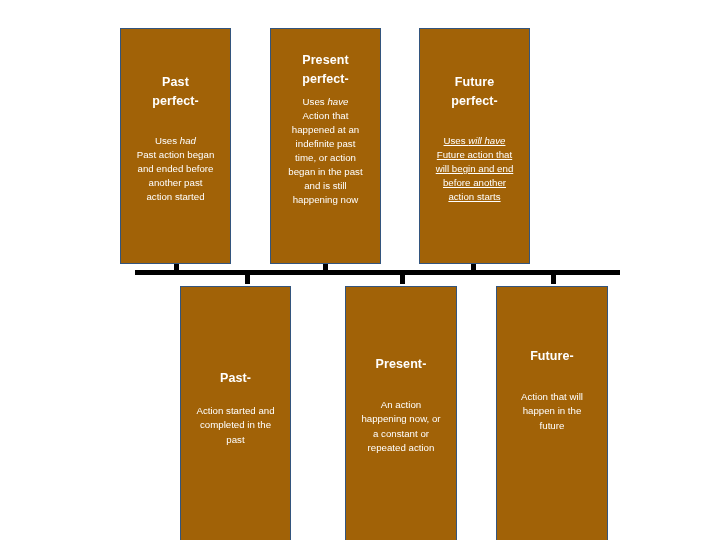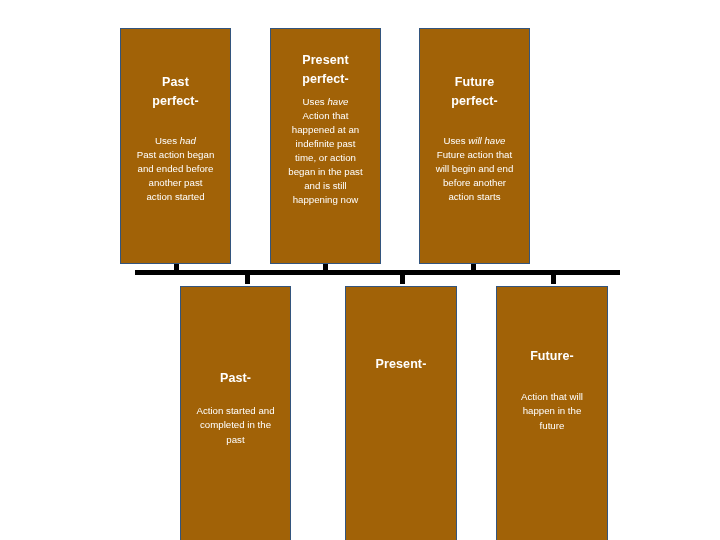--- a/index.html
+++ b/index.html
@@ -58,21 +58,21 @@
   #box-present-perfect { left: 270px; width: 111px; }
   #box-future-perfect  { left: 419px; width: 111px; }
 
   #box-past-perfect .box-title    { margin-top: 44px; }
   #box-past-perfect .box-body     { margin-top: 22px; }
 
   #box-present-perfect .box-title { margin-top: 22px; }
   #box-present-perfect .box-body  { margin-top: 5px; }
 
   #box-future-perfect .box-title  { margin-top: 44px; }
-  #box-future-perfect .box-body   { margin-top: 22px; }
+  #box-future-perfect .box-body   { margin-top: 22px; text-decoration: underline; }
 
   
   .row-bottom { top: 286px; height: 280px; }
   #box-past    { left: 180px; width: 111px; }
   #box-present { left: 345px; width: 112px; }
   #box-future  { left: 496px; width: 112px; }
 
   #box-past .box-title    { margin-top: 82px; }
   #box-past .box-body     { margin-top: 16px; }
 
@@ -152,20 +152,24 @@
 
   <div class="tense-box row-bottom" id="box-past">
     <div class="box-title">Past-</div>
     <div class="box-body">Action started and
 completed in the
 past</div>
   </div>
 
   <div class="tense-box row-bottom" id="box-present">
     <div class="box-title">Present-</div>
+    <div class="box-body">An action
+happening now, or
+a constant or
+repeated action</div>
   </div>
 
   <div class="tense-box row-bottom" id="box-future">
     <div class="box-title">Future-</div>
     <div class="box-body">Action that will
 happen in the
 future</div>
   </div>
 
 </div>

